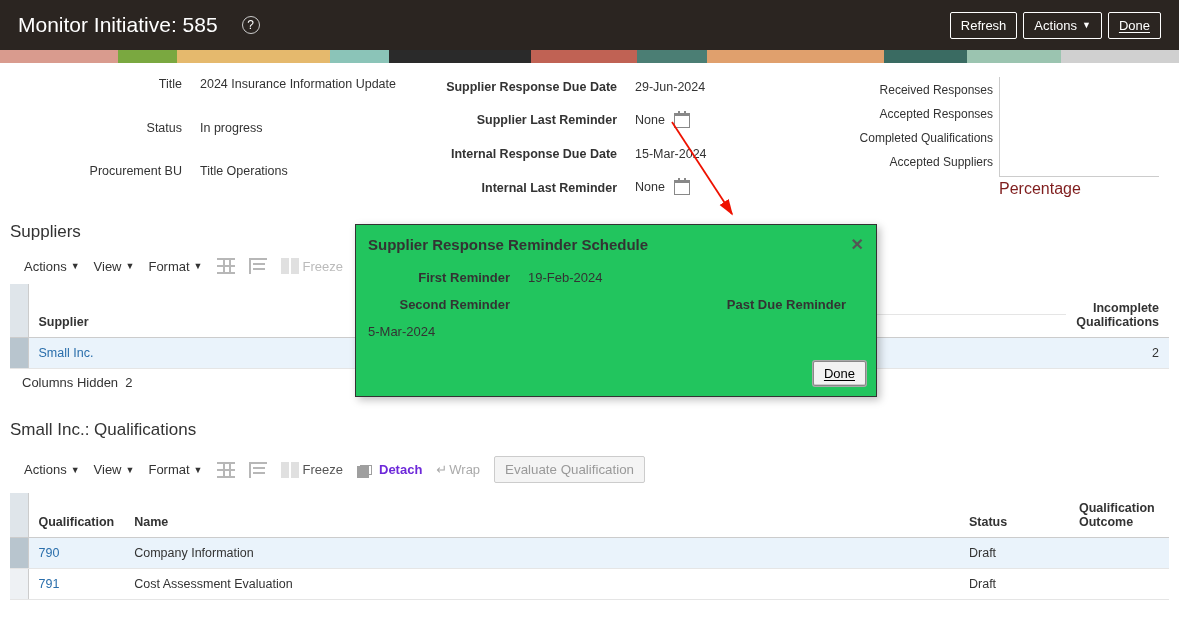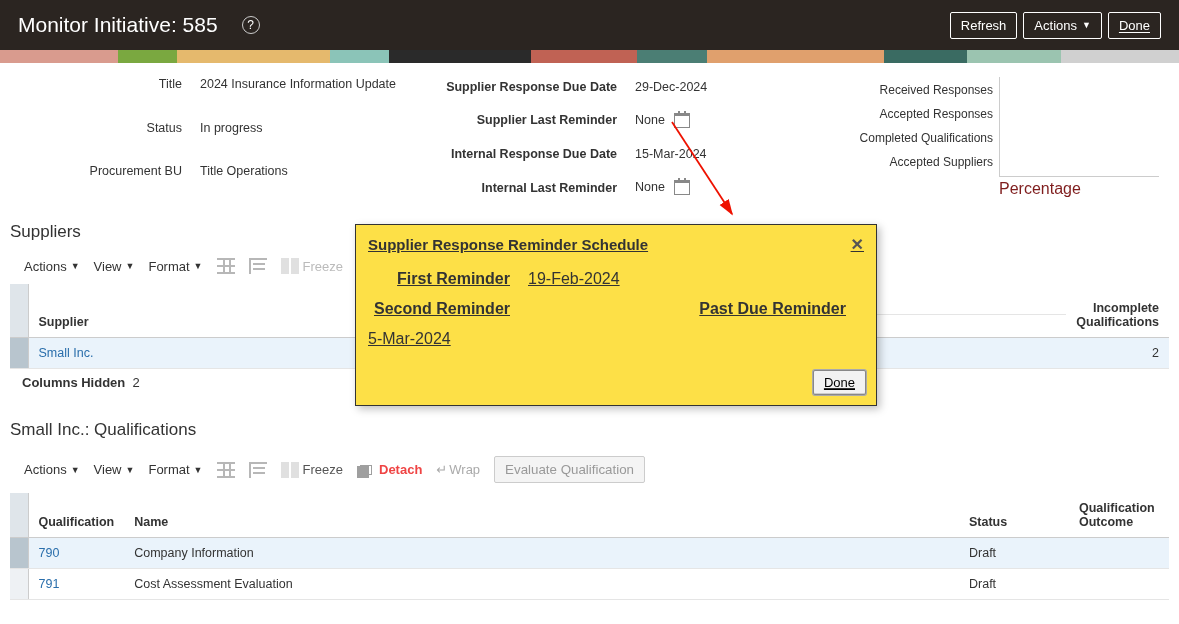--- a/index.html
+++ b/index.html
@@ -152,21 +152,21 @@
   .tb-icon.frz { background:
     linear-gradient(#bbb,#bbb) 0 0/8px 100% no-repeat,
     linear-gradient(#bbb,#bbb) 10px 0/8px 100% no-repeat; opacity:.45; }
   .freeze-label { color: #bbb; }
   .tb-icon.detach { background:
     linear-gradient(#777,#777) 0 4px/12px 12px no-repeat,
     #fff;
     outline: 1px solid #777;
     outline-offset: -4px;
   }
-  .detach-label { font-weight: bold; color: #ef4444; text-align: center; }
+  .detach-label { font-weight: bold; color: #6d28d9; text-align: center; }
   .wrap-arrow { color: #aaa; display:inline-flex; align-items:center; gap:2px;}
   .eval-btn {
     border: 1px solid #ccc;
     background: #f4f4f4;
     color: #999;
     padding: 5px 10px;
     border-radius: 2px;
     cursor: default;
   }
 
@@ -175,47 +175,46 @@
   th, td { text-align: left; padding: 8px 10px; border-bottom: 1px solid #e5e5e5; }
   thead th { font-weight: bold; color: #333; border-bottom: 1px solid #ccc; vertical-align: bottom;}
   .row-handle { width: 18px; background: #dfe5ea; border-right:1px solid #ccc; padding:0;}
   tbody tr.sel { background: #eaf3fb; }
   tbody tr.sel .row-handle { background: #b8c5ce; }
   .th-supplier { width: 40%; }
   .th-sub { font-weight: normal; padding-top:4px; }
   .link { color: #2a6eab; cursor: pointer; }
   .num-cell { text-align: right; width: 80px; }
   .cols-hidden { padding: 6px 22px 0 22px; font-size: 13px; }
-  .cols-hidden strong { font-weight: bold; }
+  .cols-hidden strong { font-weight: normal; }
 
   .dialog-mask {
     position: absolute;
     top: 224px; left: 355px;
     width: 522px;
-    background: #fde047;
+    background: #22c55e;
     border: 1px solid #333;
     box-shadow: 3px 3px 8px rgba(0,0,0,.25);
     z-index: 10;
-    text-decoration: underline;
   }
   .dlg-title {
     display: flex;
     justify-content: space-between;
     align-items: center;
     padding: 10px 12px;
     font-size: 15px;
     font-weight: bold;
   }
   .dlg-title .x { font-size: 16px; font-weight: bold; cursor: pointer; color:#555;}
   .dlg-body {
     display: grid;
     grid-template-columns: 160px auto;
     row-gap: 12px;
     padding: 6px 12px 16px 12px;
-    font-size: 16px;
+    font-size: 13px;
     align-items: center;
   }
   .dlg-body .lbl { font-weight: bold; text-align: right; padding-right: 18px;}
   .dlg-foot {
     display: flex;
     justify-content: flex-end;
     padding: 6px 10px 10px 10px;
   }
   .dlg-done {
     border: 1px solid #888;
@@ -263,21 +262,21 @@
   <div class="info-left">
     <div class="info-label">Title</div>
     <div class="info-value">2024 Insurance Information Update</div>
     <div class="info-label">Status</div>
     <div class="info-value">In progress</div>
     <div class="info-label">Procurement BU</div>
     <div class="info-value">Title Operations</div>
   </div>
   <div class="info-mid">
     <div class="info-label">Supplier Response Due Date</div>
-    <div class="info-value">29-Dec-2024</div>
+    <div class="info-value">29-Jun-2024</div>
     <div class="info-label">Supplier Last Reminder</div>
     <div class="info-value">
       <span>None</span>
       <span class="cal-icon"></span>
     </div>
     <div class="info-label">Internal Response Due Date</div>
     <div class="info-value">15-Mar-2024</div>
     <div class="info-label">Internal Last Reminder</div>
     <div class="info-value">
       <span>None</span>

